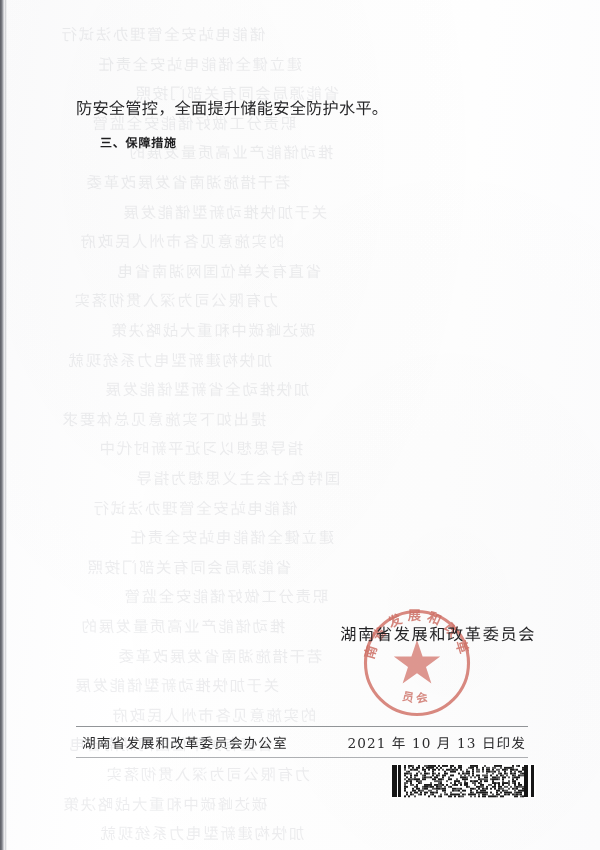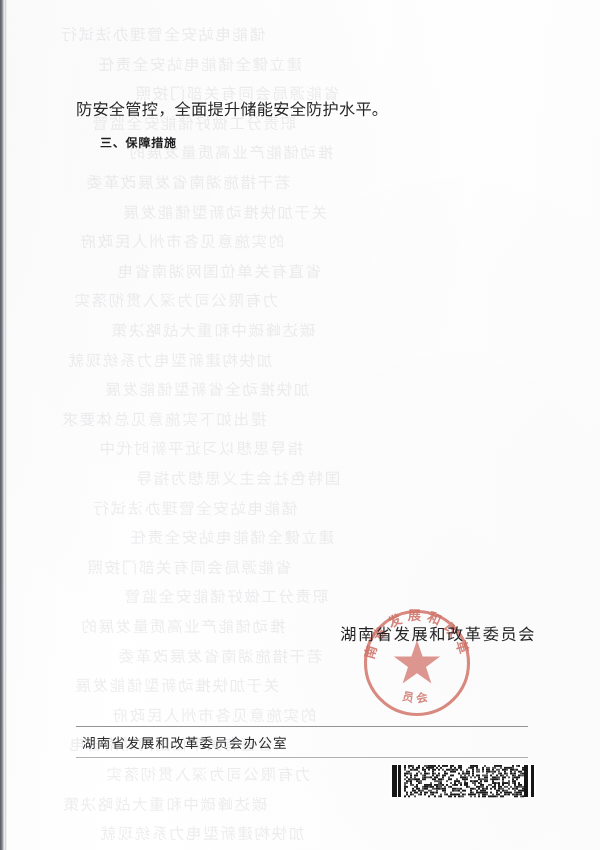--- a/index.html
+++ b/index.html
@@ -65,21 +65,21 @@
   }
 
   .para {
     margin: 0 0 1px 0;
     font-size: 16.2px;
     line-height: 29.6px;
     color: #262628;
     text-align: justify;
     text-align-last: left;
     letter-spacing: 0.25px;
-    font-family: Liberation Serif, serif;
+    font-family: Liberation Mono, monospace;
   }
   .para.indent { text-indent: 2em; }
 
   .section-heading {
     margin: 3px 0 1px 0;
     font-size: 12px;
     line-height: 29.6px;
     font-weight: bold;
     color: #1d1d1f;
     text-indent: 2em;
@@ -221,20 +221,21 @@
   </svg>
 
   <div class="signature-block">
     <div class="sig-org">湖南省发展和改革委员会</div>
   </div>
 
   <div class="footer">
     <div class="footer-rule"></div>
     <div class="footer-row">
       <span class="footer-left">湖南省发展和改革委员会办公室</span>
+      <span class="footer-right">2021 年 10 月 13 日印发</span>
     </div>
     <div class="footer-rule thin"></div>
   </div>
 
   <svg class="barcode" viewBox="0 0 146 34" preserveAspectRatio="none">
     <rect class="barcode-inner" x="0" y="0" width="146" height="34" fill="#ffffff"></rect>
     <g id="barcode-bars">
         <rect x="2" y="1" width="5" height="32" fill="#161616"></rect>
         <rect x="8" y="1" width="3" height="32" fill="#161616"></rect>
         <rect x="134" y="1" width="4" height="32" fill="#161616"></rect>

